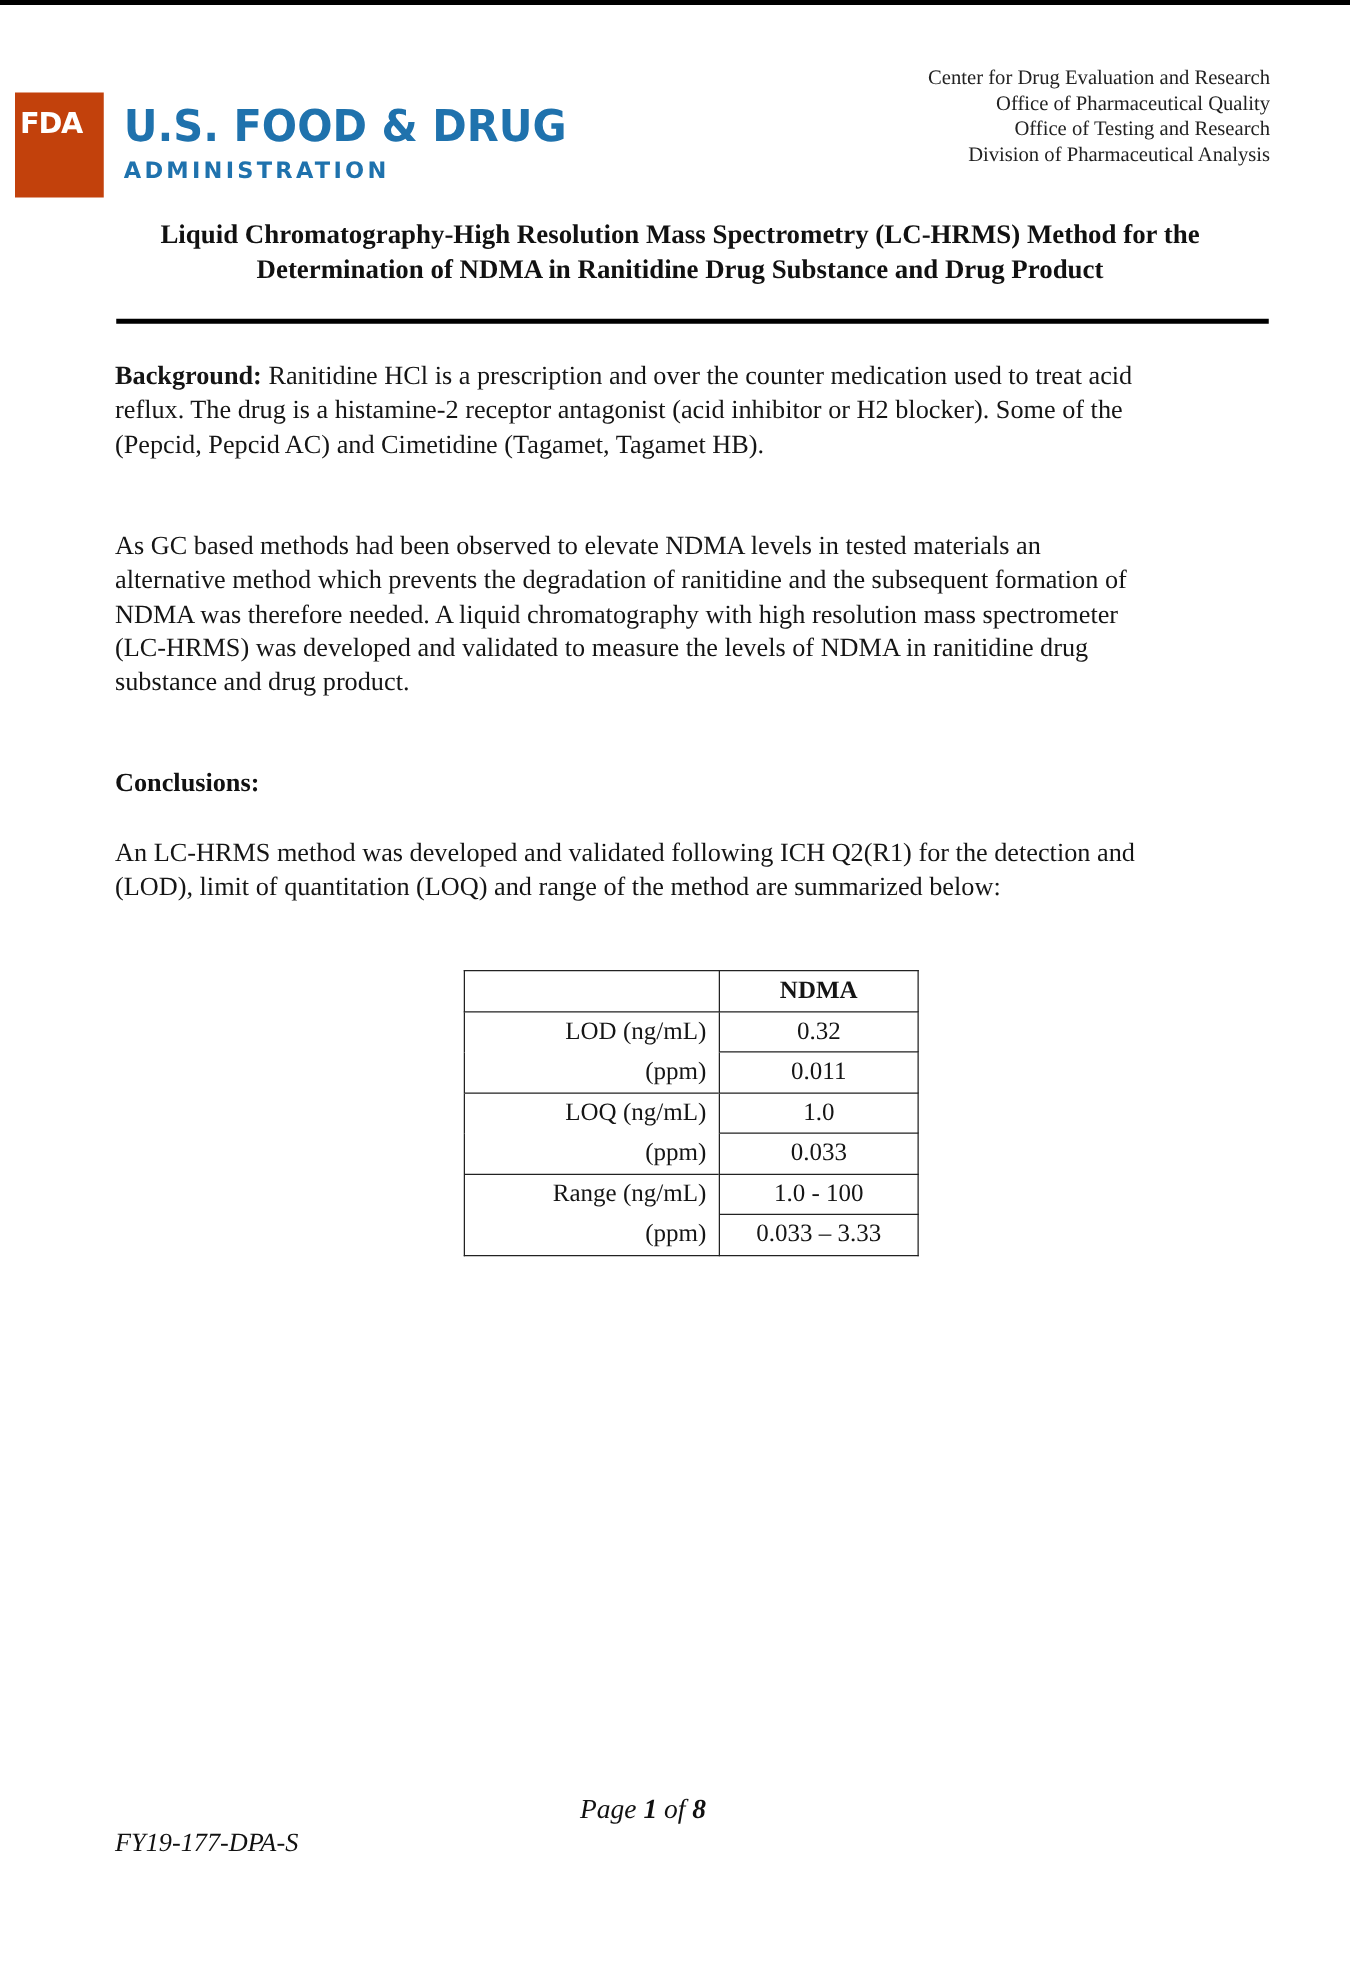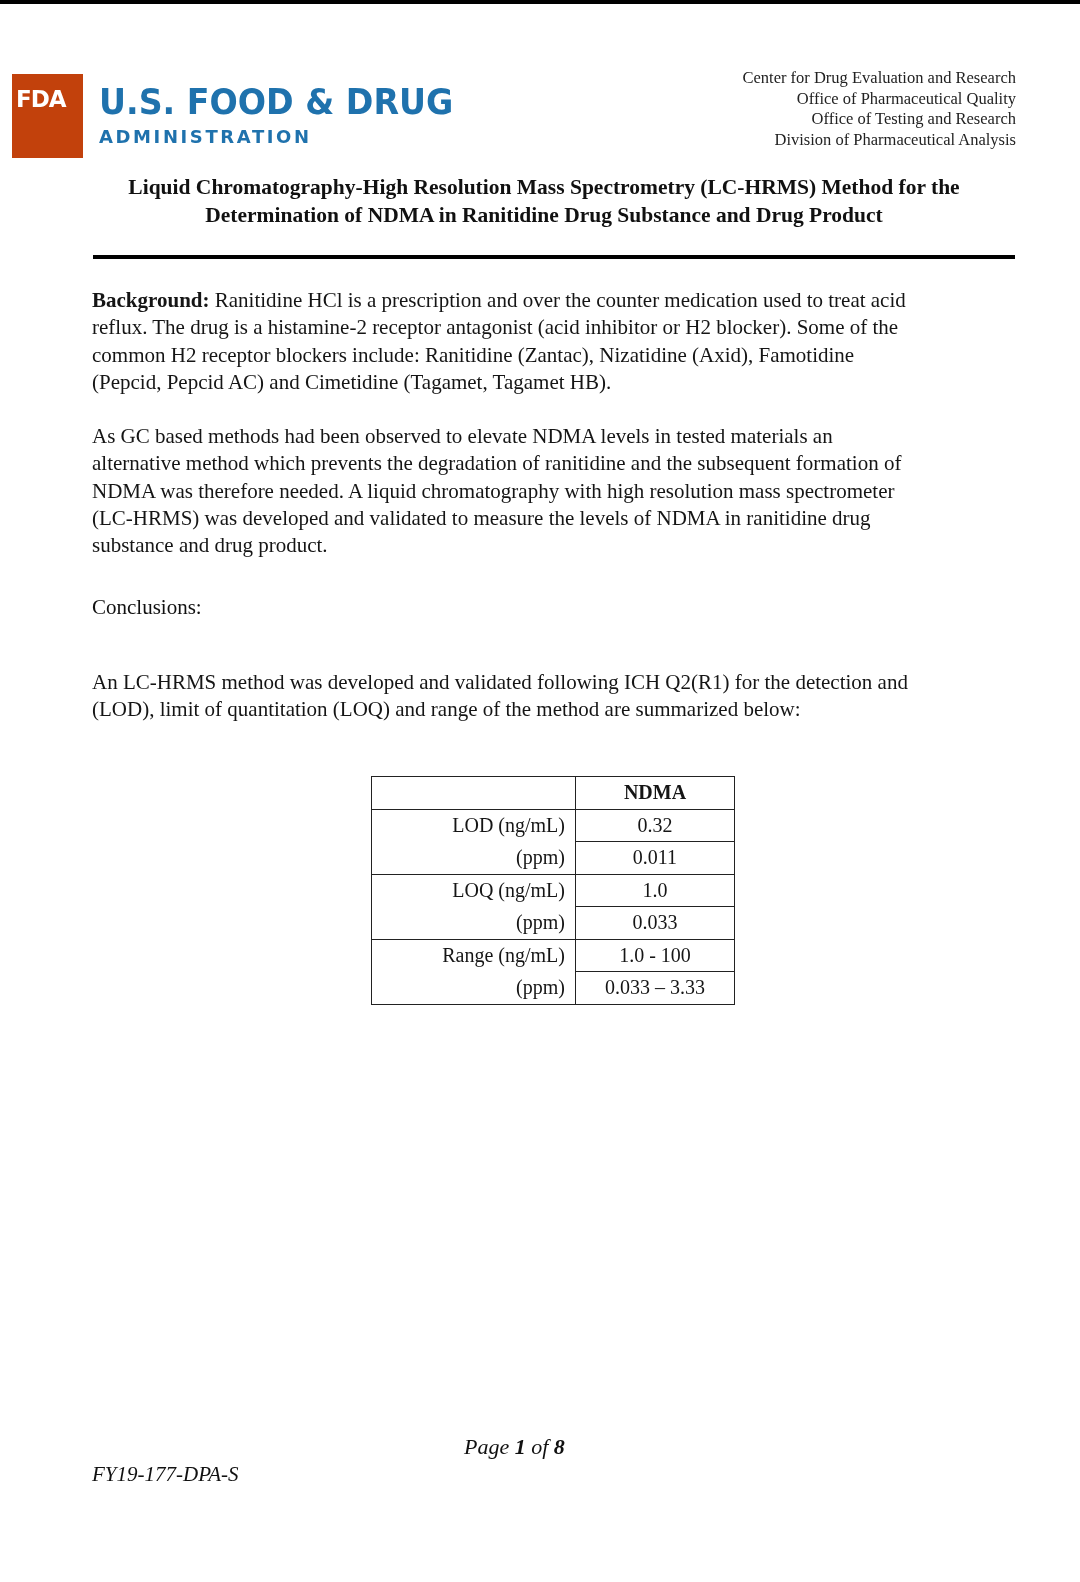--- a/index.html
+++ b/index.html
@@ -5,33 +5,33 @@
   html, body { margin: 0; padding: 0; background: #ffffff; }
   body { width: 1080px; height: 1582px; position: relative; overflow: hidden; font-family: "Liberation Serif", serif; color: #111; }
   .top-bar { position: absolute; left: 0; top: 0; width: 1080px; height: 4px; background: #000; }
 
   .logo { position: absolute; left: 12px; top: 74px; }
   .logo-box { position: absolute; left: 0; top: 0; width: 71px; height: 84px; background: #c2410c; }
   .logo-box span { position: absolute; left: 4px; top: 12px; font-family: "DejaVu Sans", sans-serif; font-weight: bold; font-size: 23px; color: #fff; letter-spacing: -1px; }
   .logo-title { position: absolute; left: 87px; top: 8px; white-space: nowrap; font-family: "DejaVu Sans", sans-serif; font-weight: bold; font-size: 35px; color: #1f72ad; letter-spacing: 0px; transform: scaleX(0.95); transform-origin: left; }
   .logo-sub { position: absolute; left: 87px; top: 52px; white-space: nowrap; font-family: "DejaVu Sans", sans-serif; font-size: 18px; color: #1f72ad; letter-spacing: 2.6px; font-weight: 600; }
 
-  .office { position: absolute; right: 64px; top: 52px; text-align: right; font-size: 16.5px; line-height: 20.5px; color: #222; margin-top: 16px; }
+  .office { position: absolute; right: 64px; top: 52px; text-align: right; font-size: 16.5px; line-height: 20.5px; color: #222; }
   .office div { white-space: nowrap; }
 
   .doc-title { position: absolute; left: 80px; top: 173px; width: 928px; text-align: center; font-weight: bold; font-size: 21.5px; line-height: 28px; color: #111; }
   .title-rule { position: absolute; left: 93px; top: 255px; width: 922px; height: 4px; background: #000; }
 
   .para { position: absolute; left: 92px; width: 930px; font-size: 21px; line-height: 27.3px; color: #151515; }
   .para .line { white-space: nowrap; display: block; }
   .bold { font-weight: bold; }
 
   .p-bg { top: 287px; }
   .p-gc { top: 423px; }
-  .h-concl { position: absolute; left: 92px; top: 595px; font-weight: normal; font-size: 21px; }
+  .h-concl { position: absolute; left: 92px; top: 614px; font-weight: bold; font-size: 21px; }
   .p-concl { top: 669px; }
 
   table.results { position: absolute; left: 371px; top: 776px; border-collapse: collapse; font-size: 20px; color: #151515; }
   table.results td { border: 1.5px solid #222; padding: 0; height: 31.5px; line-height: 31px; }
   table.results td.label { width: 193px; text-align: right; padding-right: 10px; border-top: none; border-bottom: none; }
   table.results td.label.first { border-top: 1.5px solid #222; }
   table.results td.label.last { border-bottom: 1.5px solid #222; }
   table.results td.label.grp-top { border-top: 1.5px solid #222; }
   table.results td.val { width: 158px; text-align: center; }
   table.results td.head { font-weight: bold; text-align: center; }
@@ -62,21 +62,20 @@
 
 <div class="doc-title">
   <div>Liquid Chromatography-High Resolution Mass Spectrometry (LC-HRMS) Method for the</div>
   <div>Determination of NDMA in Ranitidine Drug Substance and Drug Product</div>
 </div>
 <div class="title-rule"></div>
 
 <div class="para p-bg">
   <span class="line"><span class="bold">Background:</span><span> Ranitidine HCl is a prescription and over the counter medication used to treat acid</span></span>
   <span class="line">reflux.  The drug is a histamine-2 receptor antagonist (acid inhibitor or H2 blocker).  Some of the</span>
-  <span class="line">common H2 receptor blockers include: Ranitidine (Zantac), Nizatidine (Axid), Famotidine</span>
   <span class="line">(Pepcid, Pepcid AC) and Cimetidine (Tagamet, Tagamet HB).</span>
 </div>
 
 <div class="para p-gc">
   <span class="line">As GC based methods had been observed to elevate NDMA levels in tested materials an</span>
   <span class="line">alternative method which prevents the degradation of ranitidine and the subsequent formation of</span>
   <span class="line">NDMA was therefore needed.  A liquid chromatography with high resolution mass spectrometer</span>
   <span class="line">(LC-HRMS) was developed and validated to measure the levels of NDMA in ranitidine drug</span>
   <span class="line">substance and drug product.</span>
 </div>

